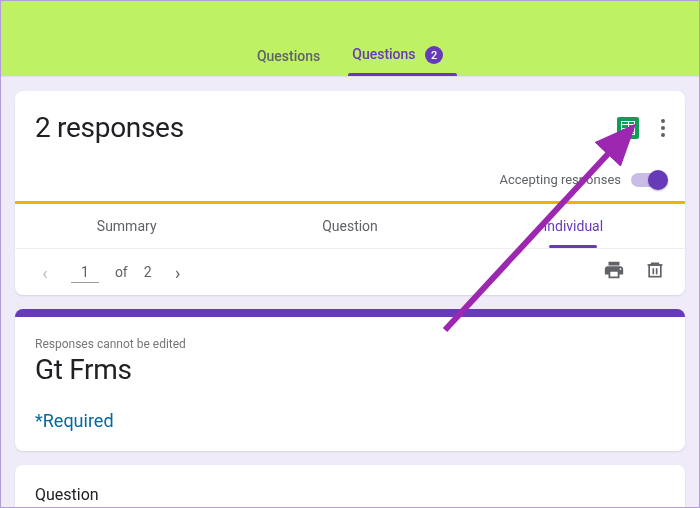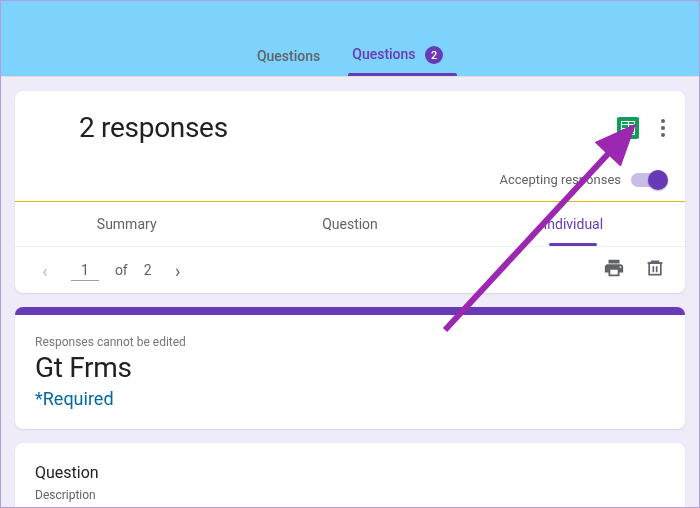--- a/index.html
+++ b/index.html
@@ -5,21 +5,21 @@
     * { box-sizing: border-box; margin: 0; padding: 0; }
     body {
       font-family: 'Google Sans', Roboto, Arial, sans-serif;
       background: #f0ebf8;
       width: 700px;
       height: 508px;
       overflow: hidden;
       border: 1px solid #b39ddb;
     }
     .header-tabs {
-      background: #7dd3fc;
+      background: #bef264;
       height: 76px;
       display: flex;
       align-items: flex-end;
       justify-content: center;
       gap: 28px;
       border-bottom: 1px solid #e0e0e0;
       padding-bottom: 0;
     }
     .header-tab {
       font-size: 14px;
@@ -71,21 +71,20 @@
     .responses-header {
       display: flex;
       align-items: center;
       justify-content: space-between;
     }
     .responses-title {
       font-size: 28px;
       font-weight: 400;
       color: #202124;
       letter-spacing: -0.3px;
-      margin-left: 44px;
     }
     .responses-actions {
       display: flex;
       align-items: center;
       gap: 18px;
     }
     .sheets-icon {
       width: 22px;
       height: 22px;
       background: #0f9d58;
@@ -149,21 +148,21 @@
       right: -3px;
       top: -3px;
       width: 20px;
       height: 20px;
       background: #673ab7;
       border-radius: 50%;
       box-shadow: 0 1px 2px rgba(0,0,0,0.3);
     }
     .inner-tabs {
       display: flex;
-      border-top: 1px solid #eab308;
+      border-top: 3px solid #eab308;
       justify-content: center;
     }
     .inner-tab {
       flex: 1;
       text-align: center;
       padding: 14px 0;
       font-size: 14px;
       color: #5f6368;
       cursor: pointer;
       position: relative;
@@ -225,21 +224,21 @@
     }
     .edit-notice {
       font-size: 12px;
       color: #777;
       margin-bottom: 2px;
     }
     .form-title {
       font-size: 28px;
       font-weight: 400;
       color: #202124;
-      margin-bottom: 4px;
+      margin-bottom: 24px;
       letter-spacing: -0.3px;
     }
     .required {
       color: #0369a1;
       font-size: 18px;
     }
     .question-card {
       padding: 20px;
     }
     .question-title {

